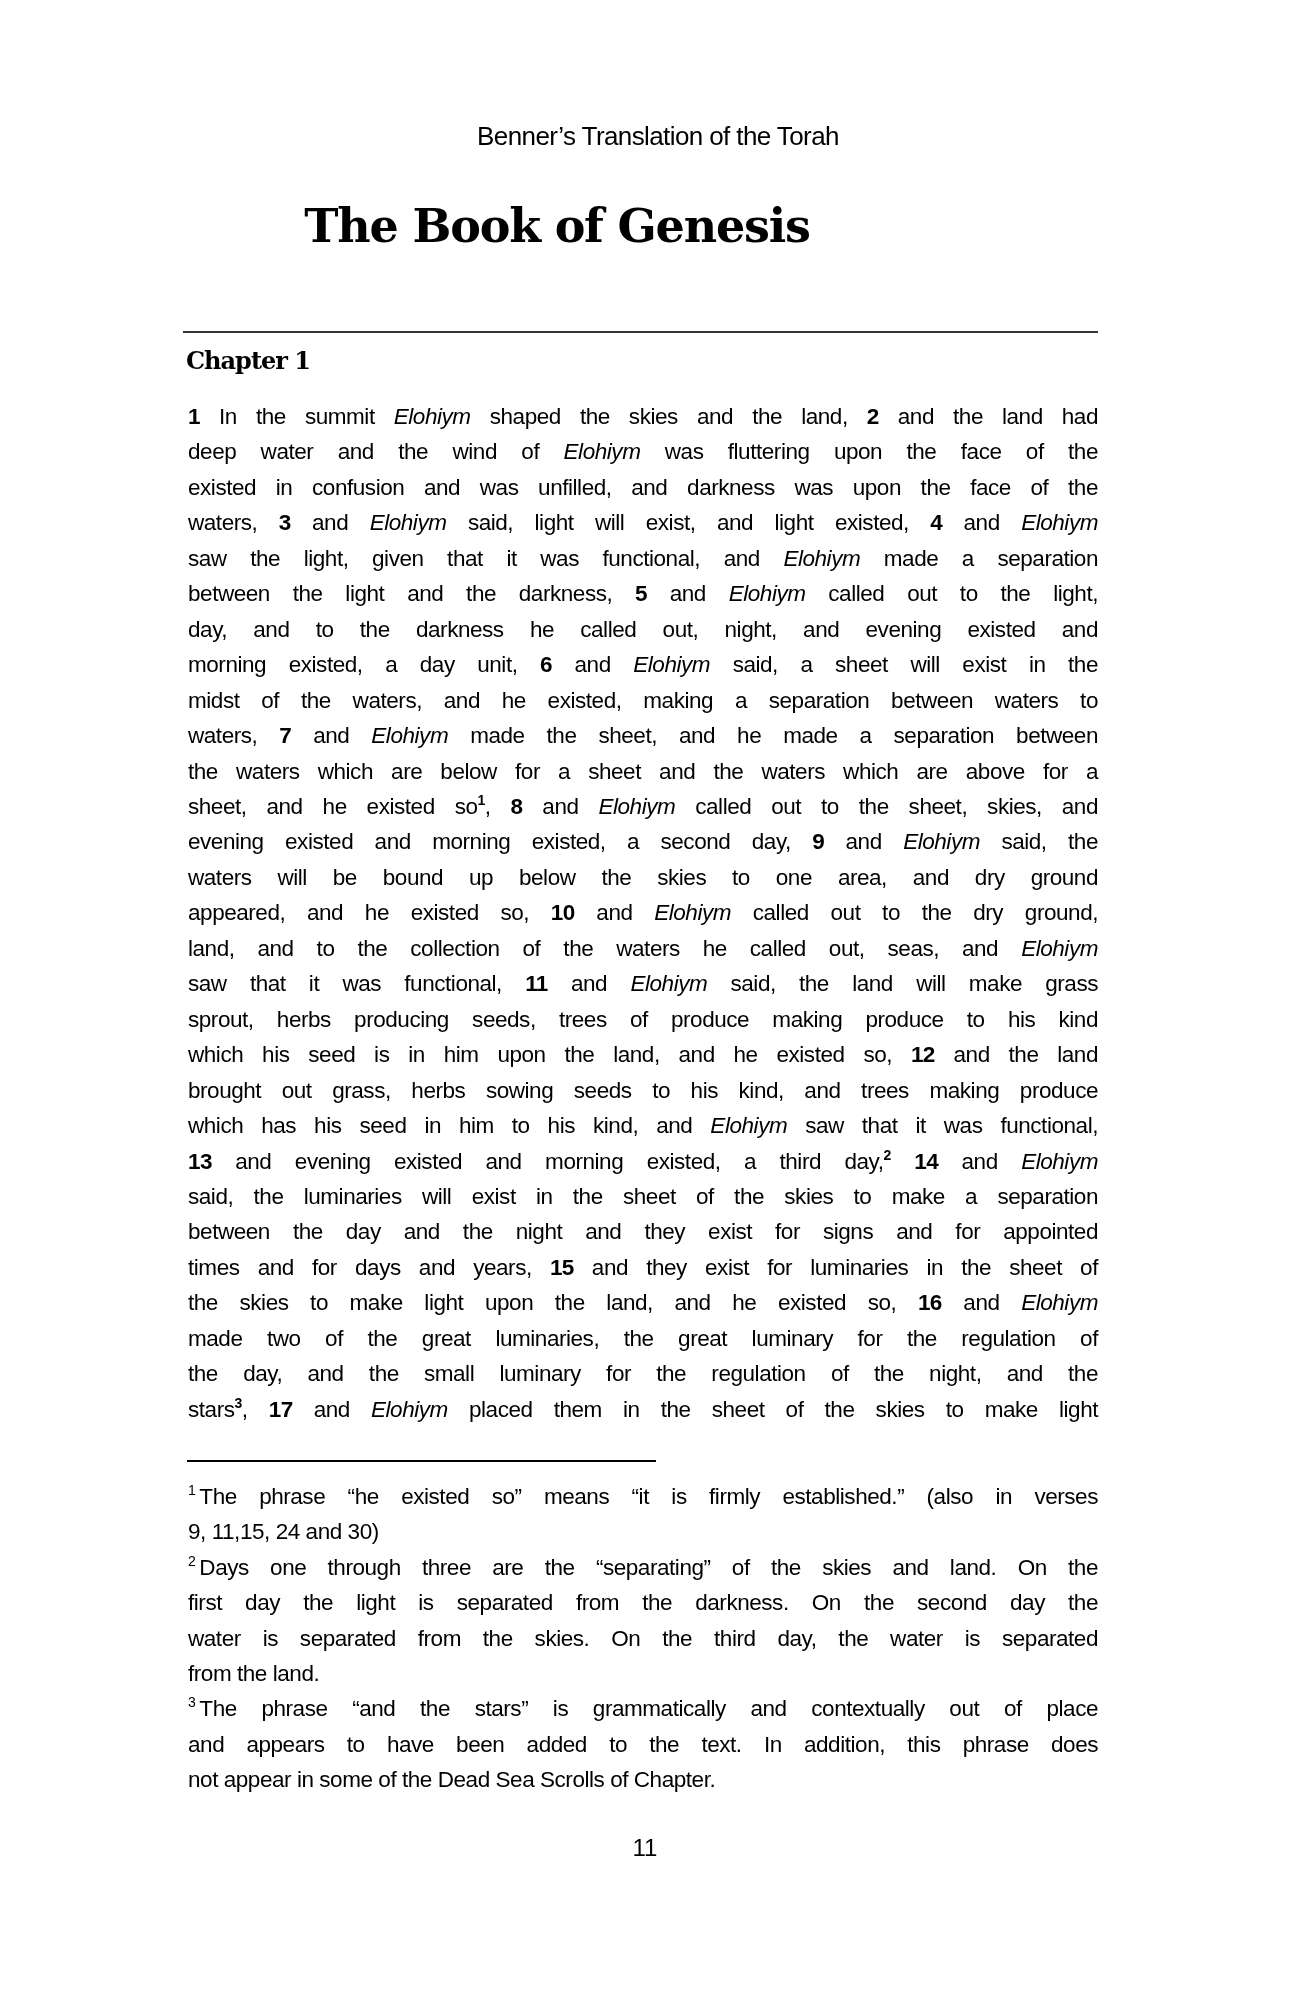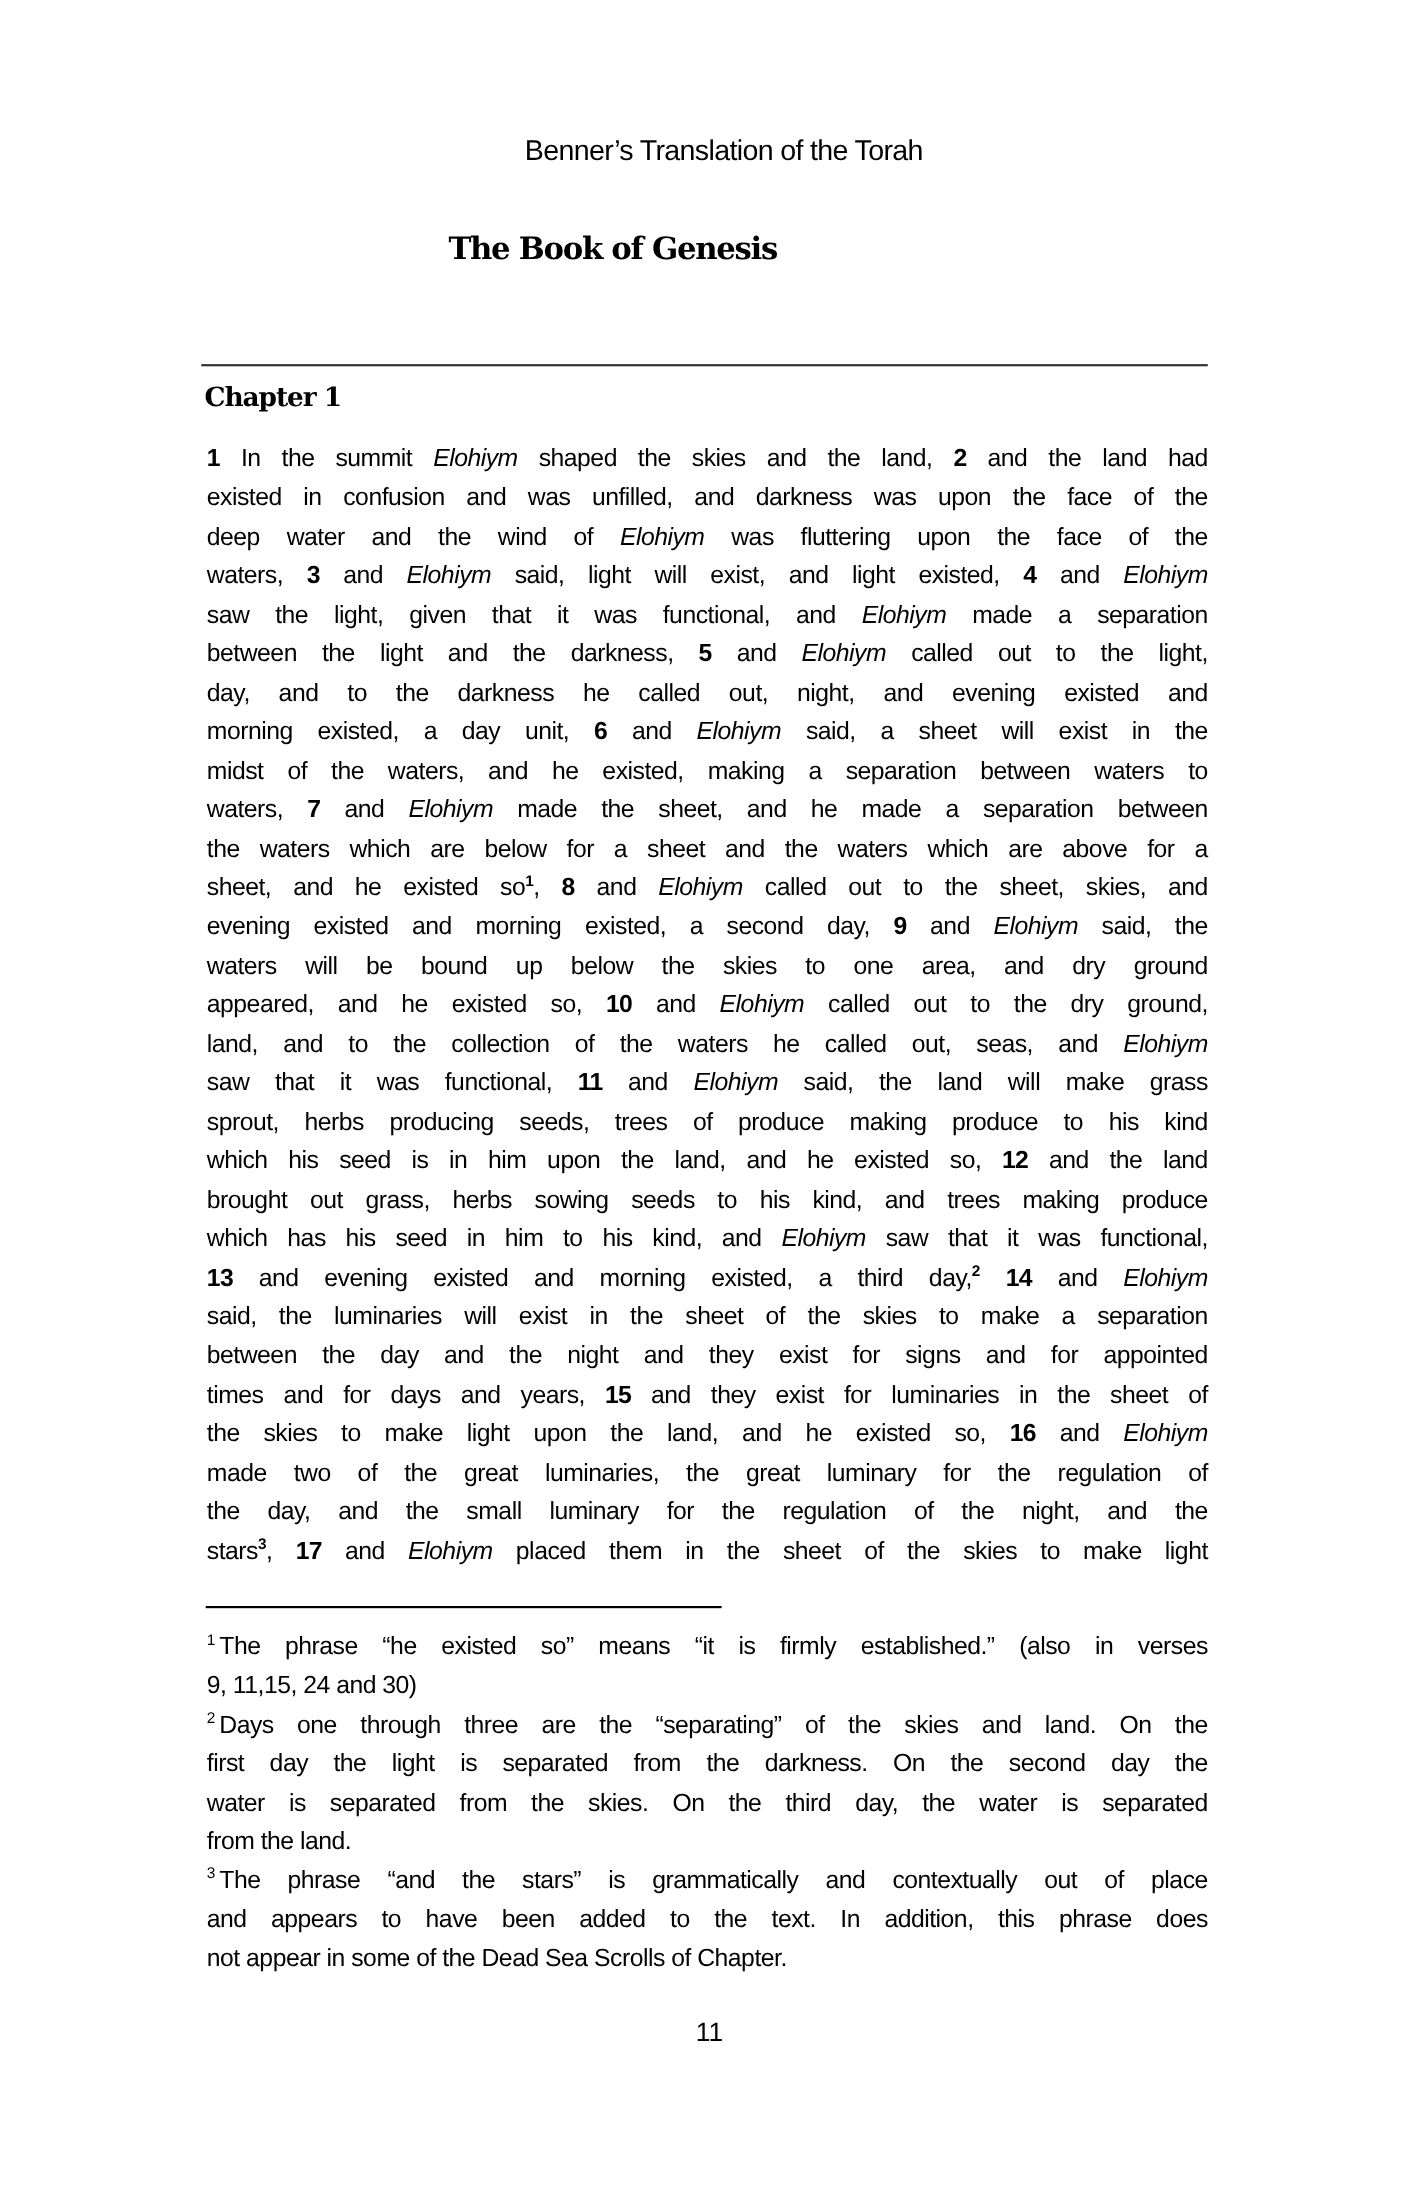--- a/index.html
+++ b/index.html
@@ -28,21 +28,21 @@
     padding-left: 13px;
   }
   .book-title {
     position: absolute;
     left: 0;
     width: 1114px;
     top: 196px;
     text-align: center;
     font-family: "DejaVu Serif", serif;
     font-weight: bold;
-    font-size: 28px;
+    font-size: 46px;
     letter-spacing: -1.2px;
     line-height: 60px;
   }
   .chapter-rule {
     position: absolute;
     left: 183px;
     top: 331px;
     width: 915px;
     height: 0;
     border-top: 2px solid #333333;
@@ -140,22 +140,22 @@
 <div class="page-header">Benner’s Translation of the Torah</div>
 
 <div class="book-title">The Book of Genesis</div>
 
 <div class="chapter-rule"></div>
 
 <div class="chapter-heading">Chapter 1</div>
 
 <div class="body-text" id="body-text">
     <span class="line"><span class="vn">1</span><span> In the summit </span><span class="name">Elohiym</span><span> shaped the skies and the land, </span><span class="vn">2</span><span> and the land had</span></span>
+    <span class="line"><span>deep water and the wind of </span><span class="name">Elohiym</span><span> was fluttering upon the face of the</span></span>
     <span class="line"><span>existed in confusion and was unfilled, and darkness was upon the face of the</span></span>
-    <span class="line"><span>deep water and the wind of </span><span class="name">Elohiym</span><span> was fluttering upon the face of the</span></span>
     <span class="line"><span>waters, </span><span class="vn">3</span><span> and </span><span class="name">Elohiym</span><span> said, light will exist, and light existed, </span><span class="vn">4</span><span> and </span><span class="name">Elohiym</span></span>
     <span class="line"><span>saw the light, given that it was functional, and </span><span class="name">Elohiym</span><span> made a separation</span></span>
     <span class="line"><span>between the light and the darkness, </span><span class="vn">5</span><span> and </span><span class="name">Elohiym</span><span> called out to the light,</span></span>
     <span class="line"><span>day, and to the darkness he called out, night, and evening existed and</span></span>
     <span class="line"><span>morning existed, a day unit, </span><span class="vn">6</span><span> and </span><span class="name">Elohiym</span><span> said, a sheet will exist in the</span></span>
     <span class="line"><span>midst of the waters, and he existed, making a separation between waters to</span></span>
     <span class="line"><span>waters, </span><span class="vn">7</span><span> and </span><span class="name">Elohiym</span><span> made the sheet, and he made a separation between</span></span>
     <span class="line"><span>the waters which are below for a sheet and the waters which are above for a</span></span>
     <span class="line"><span>sheet, and he existed so</span><span class="sup">1</span><span>, </span><span class="vn">8</span><span> and </span><span class="name">Elohiym</span><span> called out to the sheet, skies, and</span></span>
     <span class="line"><span>evening existed and morning existed, a second day, </span><span class="vn">9</span><span> and </span><span class="name">Elohiym</span><span> said, the</span></span>

